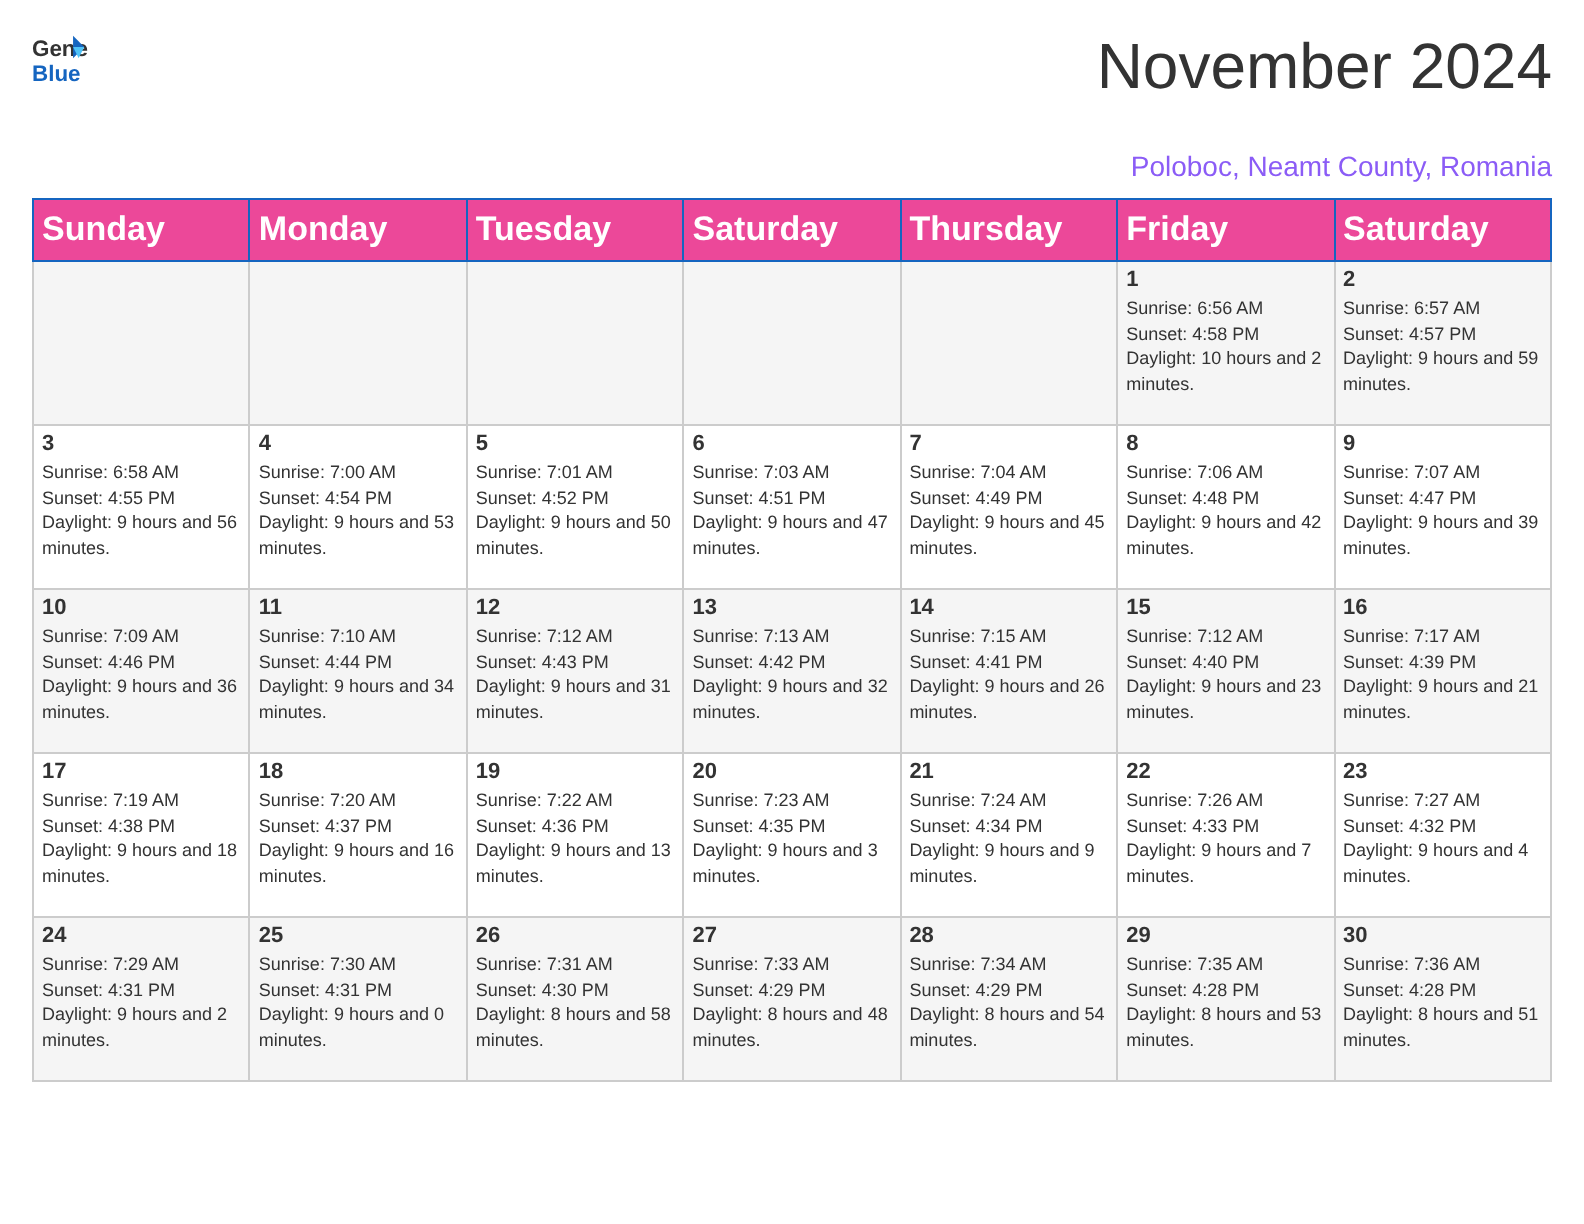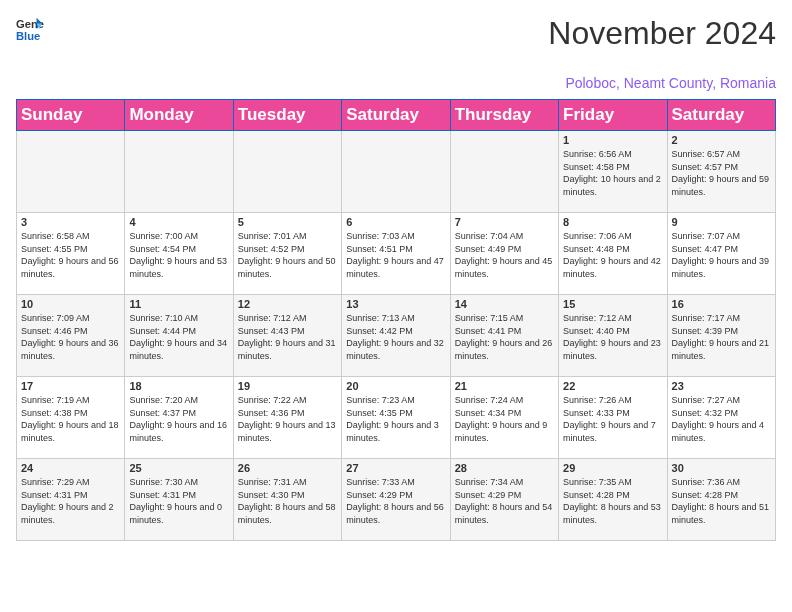--- a/index.html
+++ b/index.html
@@ -340,21 +340,21 @@
           <span>Sunrise: 7:31 AM</span><br>
           <span>Sunset: 4:30 PM</span><br>
           <span>Daylight: 8 hours and 58 minutes.</span>
         </div>
           </td>
           <td>
             <span class="day-num">27</span>
         <div class="day-info">
           <span>Sunrise: 7:33 AM</span><br>
           <span>Sunset: 4:29 PM</span><br>
-          <span>Daylight: 8 hours and 56 minutes.</span>
+          <span>Daylight: 8 hours and 48 minutes.</span>
         </div>
           </td>
           <td>
             <span class="day-num">28</span>
         <div class="day-info">
           <span>Sunrise: 7:34 AM</span><br>
           <span>Sunset: 4:29 PM</span><br>
           <span>Daylight: 8 hours and 54 minutes.</span>
         </div>
           </td>

